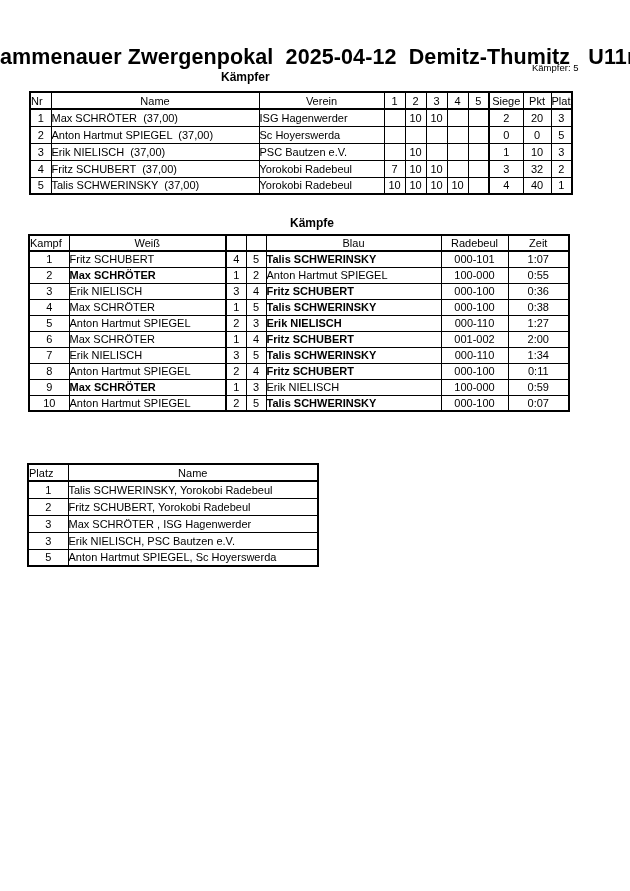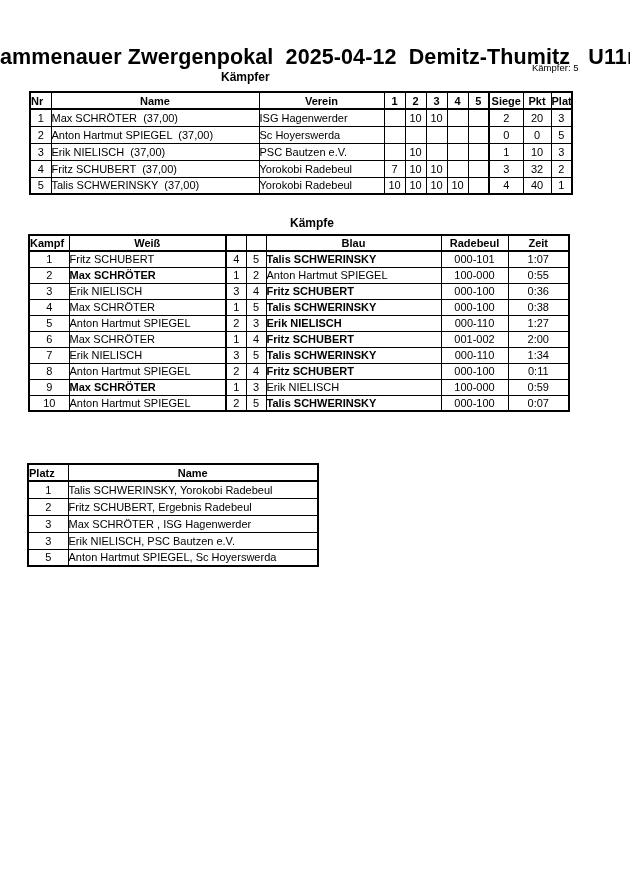--- a/index.html
+++ b/index.html
@@ -46,21 +46,21 @@
     background: #fff;
   }
   table.t th, table.t td {
     border: 1px solid #000;
     font-size: 11px;
     padding: 0;
     vertical-align: middle;
     overflow: hidden;
     white-space: pre;
   }
-  table.t thead th { border-bottom: 2px solid #000; font-weight: bold; }
+  table.t thead th { border-bottom: 2px solid #000; font-weight: normal; }
   #t-kaempfer   { left: 29px; top: 91px;  width: 542px; }
   #t-kaempfe    { left: 28px; top: 234px; width: 540px; }
   #t-ergebnisse { left: 27px; top: 463px; width: 290px; }
   #t-kaempfer tr   { height: 17px; }
   #t-kaempfe tr    { height: 16px; }
   #t-ergebnisse tr { height: 17px; }
 
   .ctr  { text-align: center; }
   .left { text-align: left; padding-left: 5px; }
   .thl  { text-align: left; padding-left: 2px; }
@@ -306,21 +306,21 @@
         <th class="ctr">Name</th>
       </tr>
     </thead>
     <tbody>
       <tr>
         <td class="ctr">1</td>
         <td class="left">Talis SCHWERINSKY, Yorokobi Radebeul</td>
       </tr>
       <tr>
         <td class="ctr">2</td>
-        <td class="left">Fritz SCHUBERT, Ergebnis Radebeul</td>
+        <td class="left">Fritz SCHUBERT, Yorokobi Radebeul</td>
       </tr>
       <tr>
         <td class="ctr">3</td>
         <td class="left">Max SCHRÖTER , ISG Hagenwerder</td>
       </tr>
       <tr>
         <td class="ctr">3</td>
         <td class="left">Erik NIELISCH, PSC Bautzen e.V.</td>
       </tr>
       <tr>

